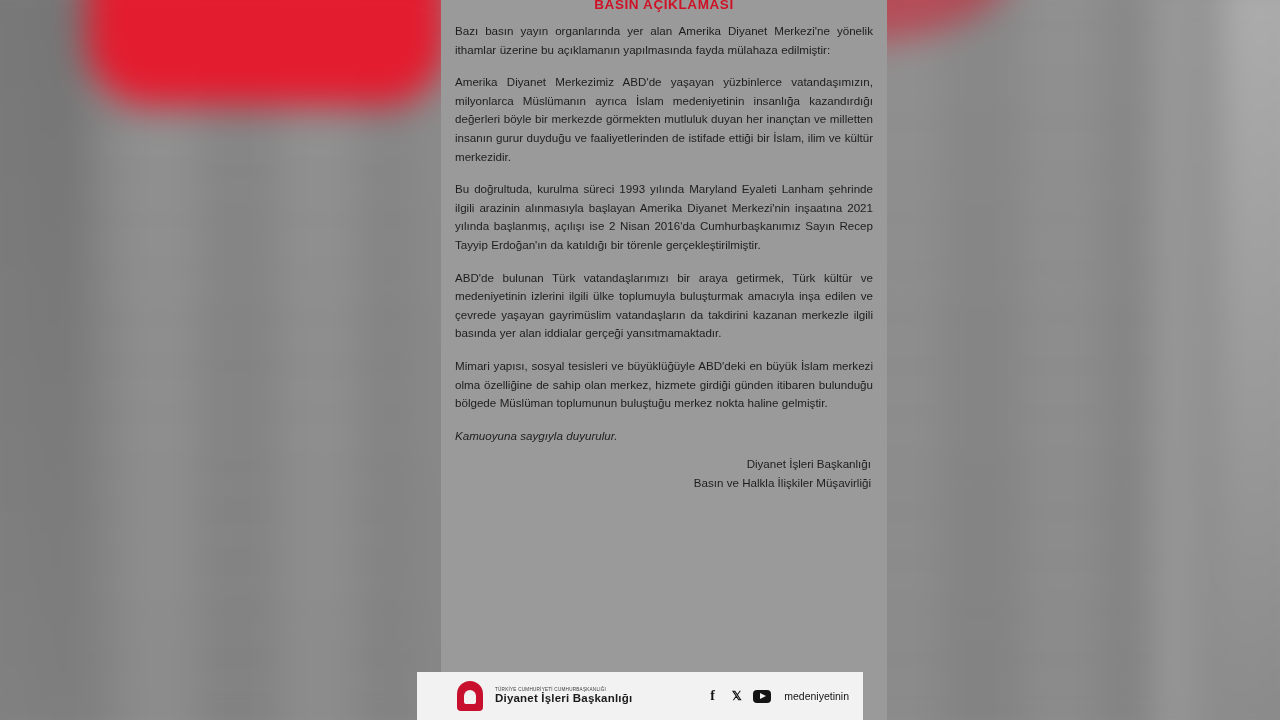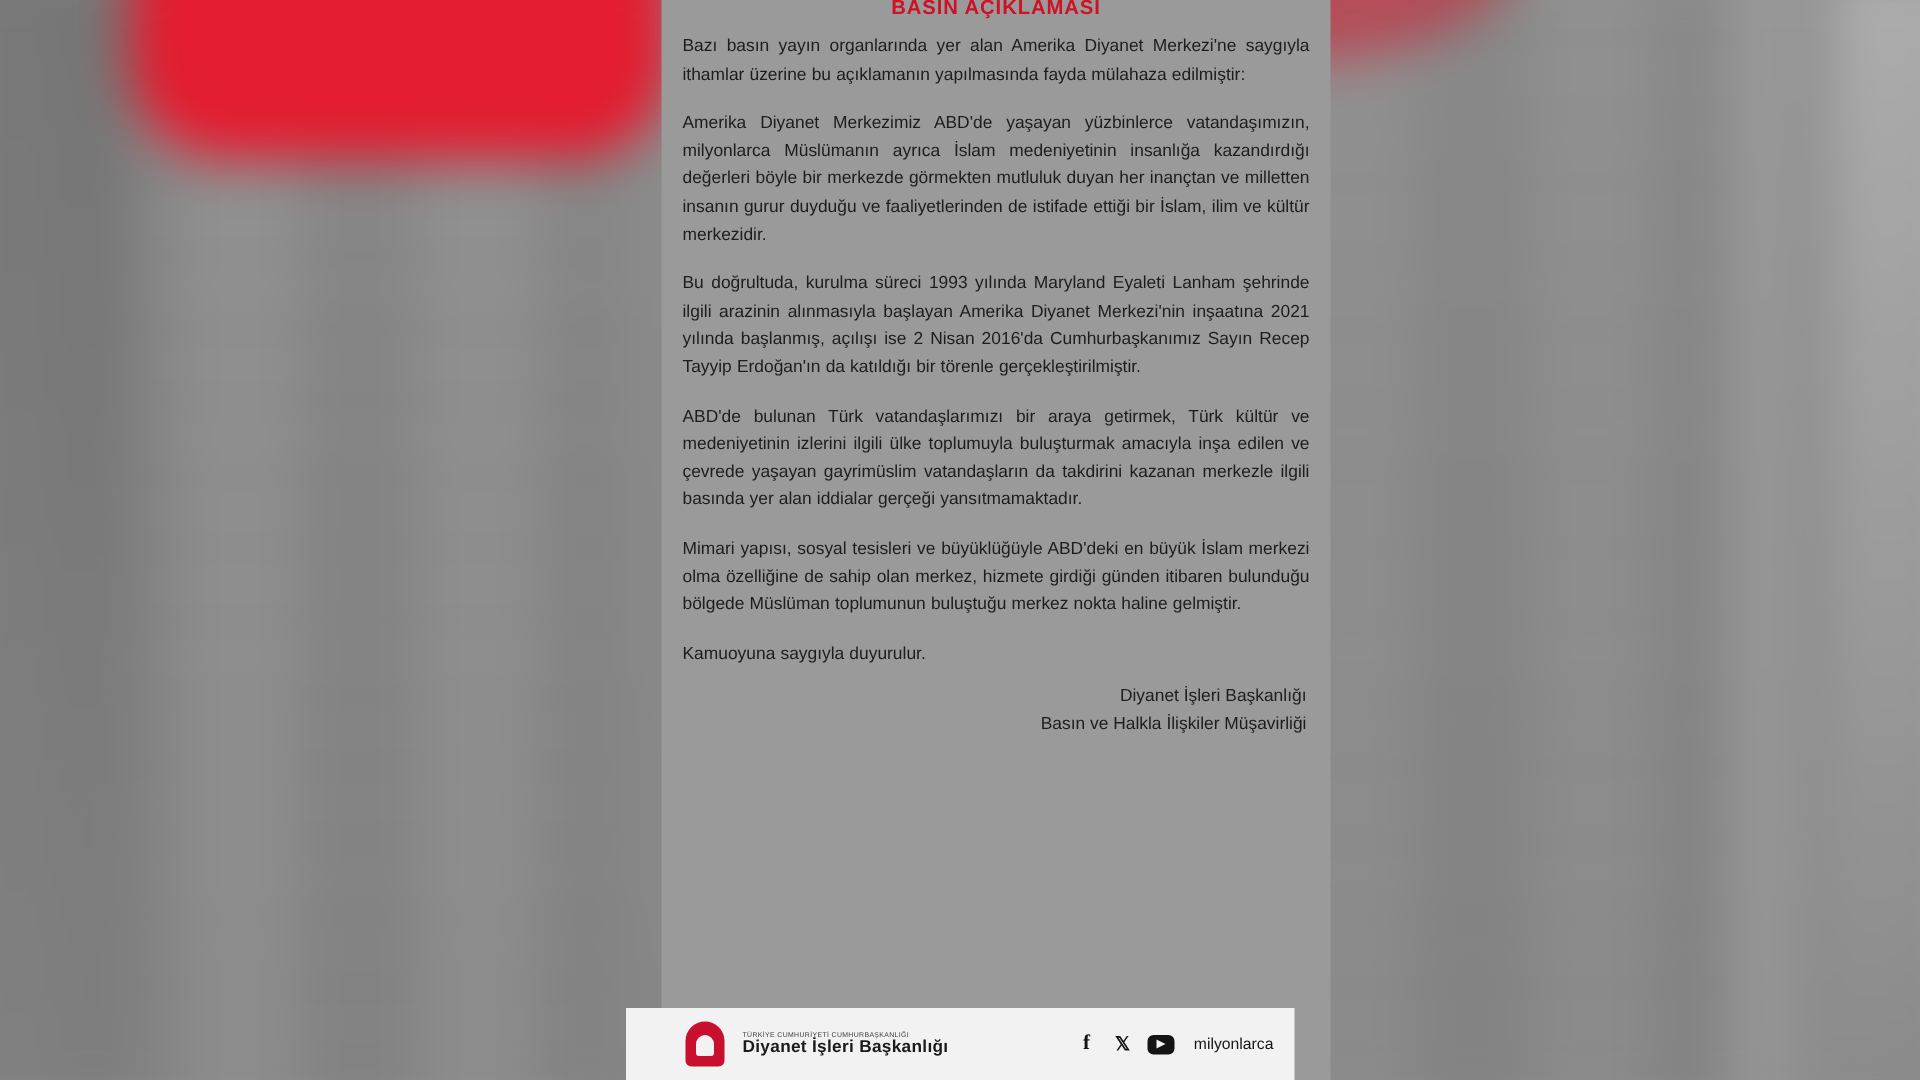--- a/index.html
+++ b/index.html
@@ -160,21 +160,21 @@
   .doc p {
     margin: 0 0 14px 0;
     font-size: 11.6px;
     line-height: 18.6px;
     text-align: justify;
     text-justify: inter-word;
     color: #1d1d1d;
     word-spacing: 0.2px;
   }
   .doc p.first { margin-top: 8px; }
-  .doc p.closing { margin-bottom: 10px; text-align: left; }
+  .doc p.closing { margin-bottom: 10px; text-align: left; font-style: italic; }
 
   .signature {
     text-align: right;
     font-size: 11.6px;
     line-height: 18.6px;
     color: #1d1d1d;
     padding-right: 2px;
   }
 
   
@@ -293,21 +293,21 @@
     <div class="bg-col"></div>
     <div class="bg-red-blob"></div>
     <div class="bg-red-blob2"></div>
   </div>
 
   <div class="doc">
     <div class="doc-inner">
 
       <div class="doc-heading">BASIN AÇIKLAMASI</div>
 
-      <p class="first">Bazı basın yayın organlarında yer alan Amerika Diyanet Merkezi'ne saygıyla ithamlar üzerine bu açıklamanın yapılmasında fayda mülahaza edilmiştir:</p>
+      <p class="first">Bazı basın yayın organlarında yer alan Amerika Diyanet Merkezi'ne yönelik ithamlar üzerine bu açıklamanın yapılmasında fayda mülahaza edilmiştir:</p>
       <p>Amerika Diyanet Merkezimiz ABD'de yaşayan yüzbinlerce vatandaşımızın, milyonlarca Müslümanın ayrıca İslam medeniyetinin insanlığa kazandırdığı değerleri böyle bir merkezde görmekten mutluluk duyan her inançtan ve milletten insanın gurur duyduğu ve faaliyetlerinden de istifade ettiği bir İslam, ilim ve kültür merkezidir.</p>
       <p>Bu doğrultuda, kurulma süreci 1993 yılında Maryland Eyaleti Lanham şehrinde ilgili arazinin alınmasıyla başlayan Amerika Diyanet Merkezi'nin inşaatına 2021 yılında başlanmış, açılışı ise 2 Nisan 2016'da Cumhurbaşkanımız Sayın Recep Tayyip Erdoğan'ın da katıldığı bir törenle gerçekleştirilmiştir.</p>
       <p>ABD'de bulunan Türk vatandaşlarımızı bir araya getirmek, Türk kültür ve medeniyetinin izlerini ilgili ülke toplumuyla buluşturmak amacıyla inşa edilen ve çevrede yaşayan gayrimüslim vatandaşların da takdirini kazanan merkezle ilgili basında yer alan iddialar gerçeği yansıtmamaktadır.</p>
       <p>Mimari yapısı, sosyal tesisleri ve büyüklüğüyle ABD'deki en büyük İslam merkezi olma özelliğine de sahip olan merkez, hizmete girdiği günden itibaren bulunduğu bölgede Müslüman toplumunun buluştuğu merkez nokta haline gelmiştir.</p>
 
       <p class="closing">Kamuoyuna saygıyla duyurulur.</p>
 
       <div class="signature">
         <div>Diyanet İşleri Başkanlığı</div>
         <div>Basın ve Halkla İlişkiler Müşavirliği</div>
@@ -324,18 +324,18 @@
       <div class="brand-text">
         <div class="brand-sub">TÜRKİYE CUMHURİYETİ CUMHURBAŞKANLIĞI</div>
         <div class="brand-main">Diyanet İşleri Başkanlığı</div>
       </div>
     </div>
 
     <div class="social">
       <span class="sicon fb">f</span>
       <span class="sicon x">𝕏</span>
       <span class="sicon yt"></span>
-      <span class="social-handle">milyonlarca</span>
+      <span class="social-handle">medeniyetinin</span>
     </div>
   </div>
 
   <div class="letterbox"></div>
 </div>
 
 </body></html>

